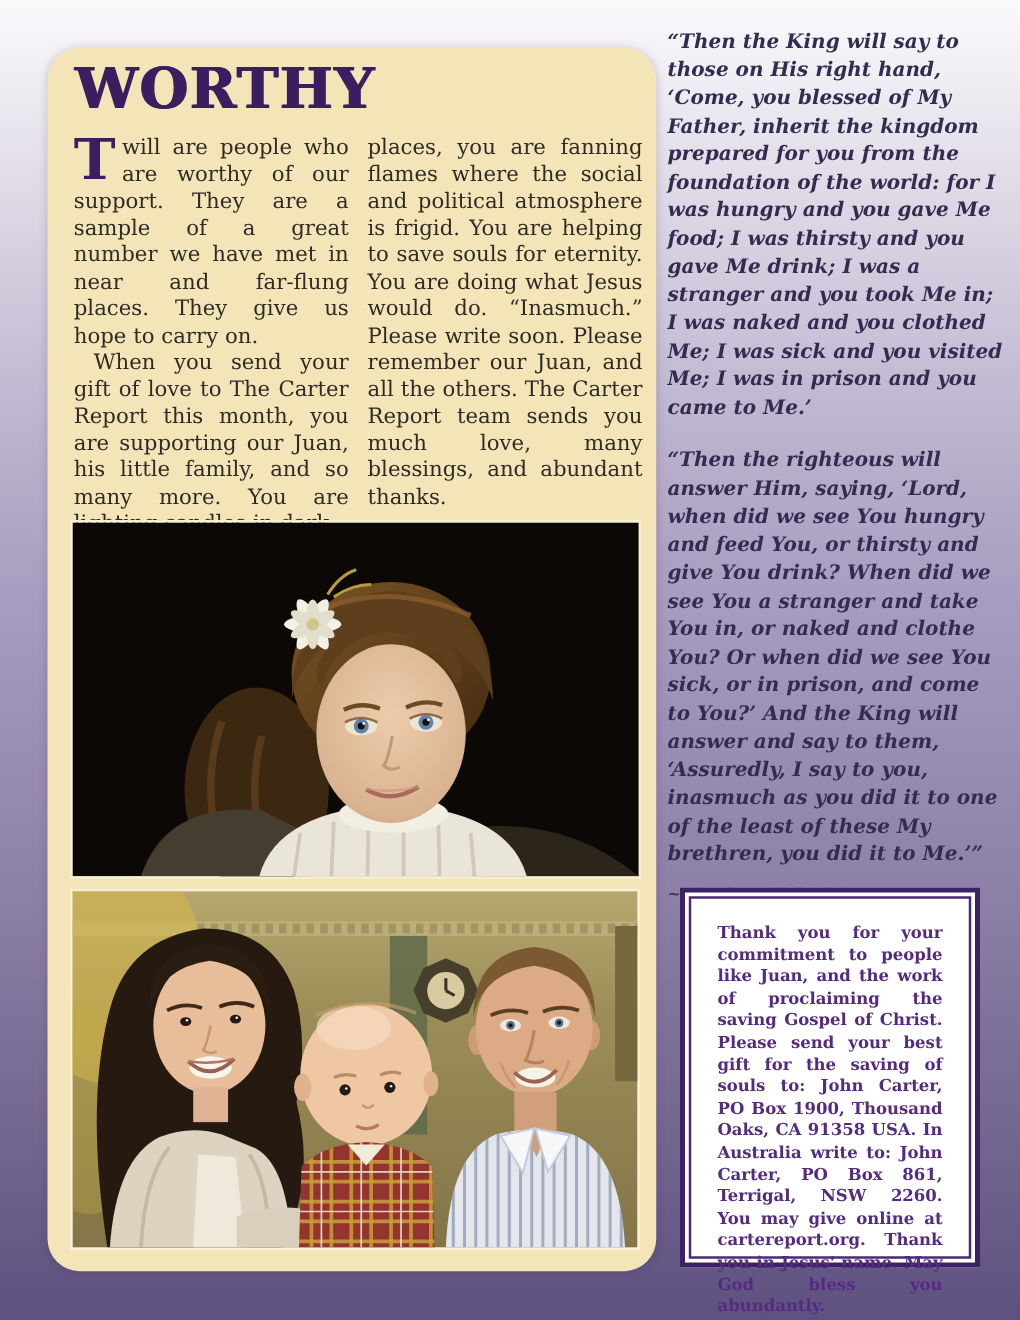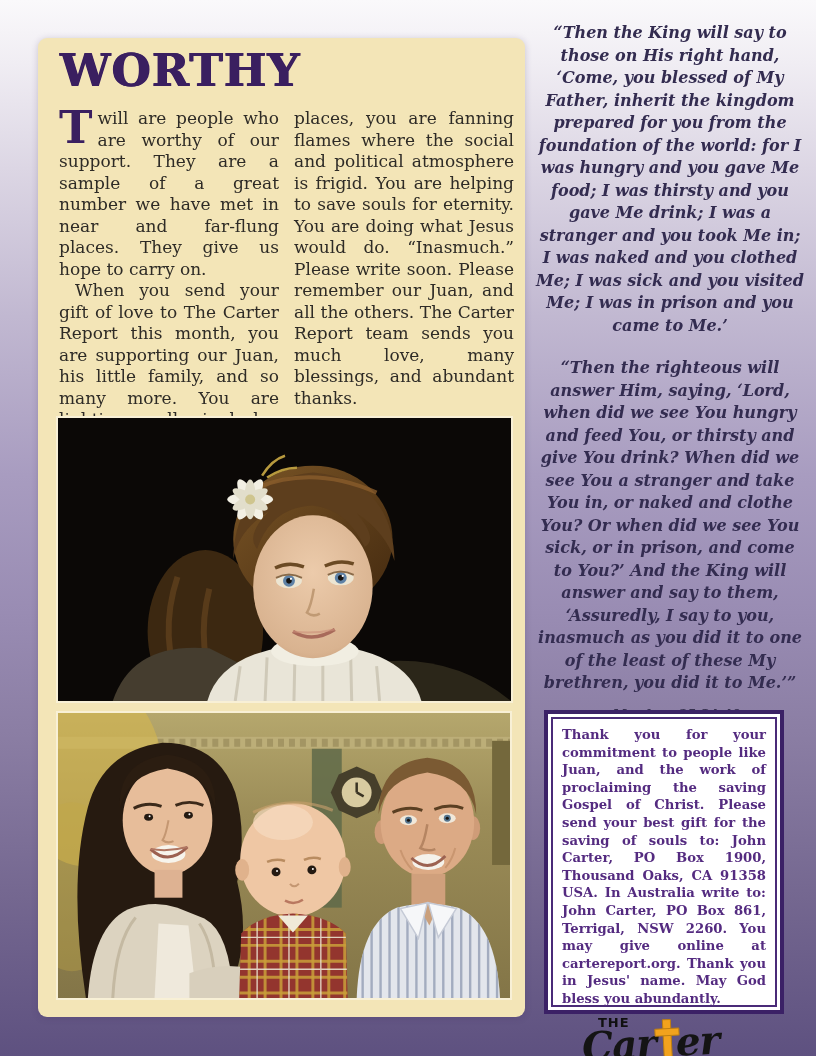--- a/index.html
+++ b/index.html
@@ -6,21 +6,21 @@
   body{
     width:816px;height:1056px;overflow:hidden;
     font-family:"DejaVu Serif", serif;
     background:linear-gradient(180deg,#faf9fb 0%,#f0edf3 6%,#dcd6e4 16%,#c1b8d1 30%,#a89cc0 45%,#998cb3 58%,#8a7da3 70%,#746790 85%,#5e5180 100%);
   }
   .page{position:relative;width:816px;height:1056px;}
 
   
   .card{
     position:absolute;left:38px;top:38px;width:487px;height:979px;
-    background:#f3e5b7;border-radius:9px;
+    background:#f3e5b7;border-radius:26px;
     box-shadow:0 1px 7px rgba(60,40,90,.22);
   }
   .title{
     position:absolute;left:22px;top:6px;margin:0;
     font-size:45px;font-weight:bold;letter-spacing:1px;
     color:#3a1f60;
     text-shadow:0.6px 0 0 #3a1f60, -0.6px 0 0 #3a1f60;
   }
   .cols{
     position:absolute;left:21px;top:70px;width:455px;
@@ -36,40 +36,40 @@
   }
 
   
   .photo{position:absolute;display:block;border:2px solid #f8f0d6;box-sizing:border-box;}
   .photo-girl{left:18px;top:378px;width:457px;height:287px;}
   .photo-family{left:18px;top:673px;width:456px;height:289px;}
 
   
   .quote-block{
     position:absolute;left:534px;top:22px;width:272px;
-    text-align:center;color:#332c50;
+    color:#332c50;
     font-weight:bold;font-style:italic;
     font-size:16px;line-height:22.5px;
   }
   .quote-block p{margin:0 0 20px 0;}
   .citation{
     font-style:normal;font-size:12.5px;line-height:15px;margin-top:-8px;color:#35304f;
   }
 
   
   .donation-box{
     position:absolute;left:544px;top:710px;width:240px;height:304px;
     background:#fff;border:4px solid #3b2166;box-sizing:border-box;
   }
   .box-inner{
     border:2px solid #4a2a78;margin:3px;box-sizing:border-box;
     height:calc(100% - 6px);padding:7px 9px 3px;
   }
   .box-text{
-    margin:0;font-size:13.2px;line-height:17.6px;font-weight:bold;
+    margin:12px;font-size:13.2px;line-height:17.6px;font-weight:bold;
     text-align:justify;color:#542b80;
   }
 
   
   .logo{position:relative;width:180px;height:66px;margin:6px auto 0;}
   .logo-the{
     position:absolute;left:24px;top:1px;
     font-family:"DejaVu Sans", sans-serif;
     font-size:13px;font-weight:bold;letter-spacing:1px;color:#101010;
   }

